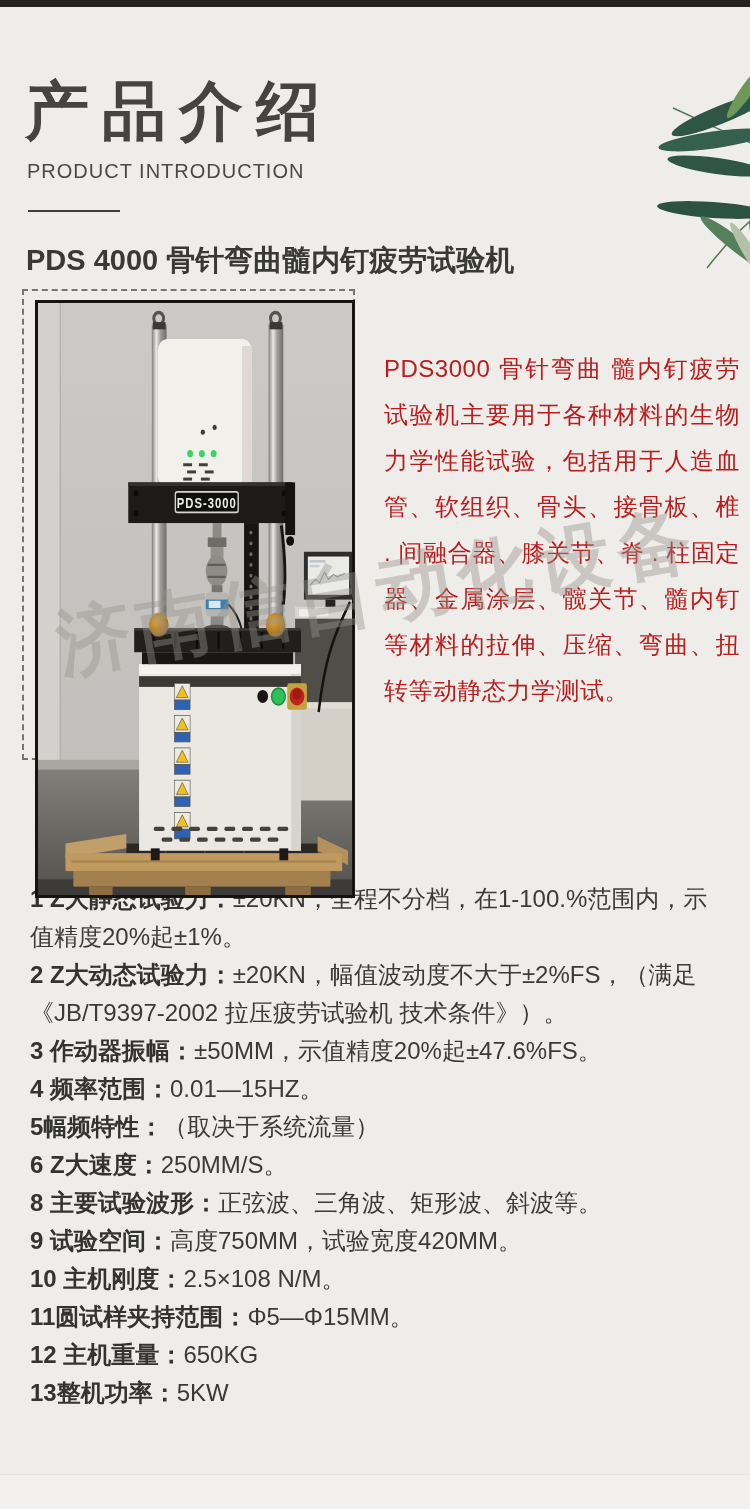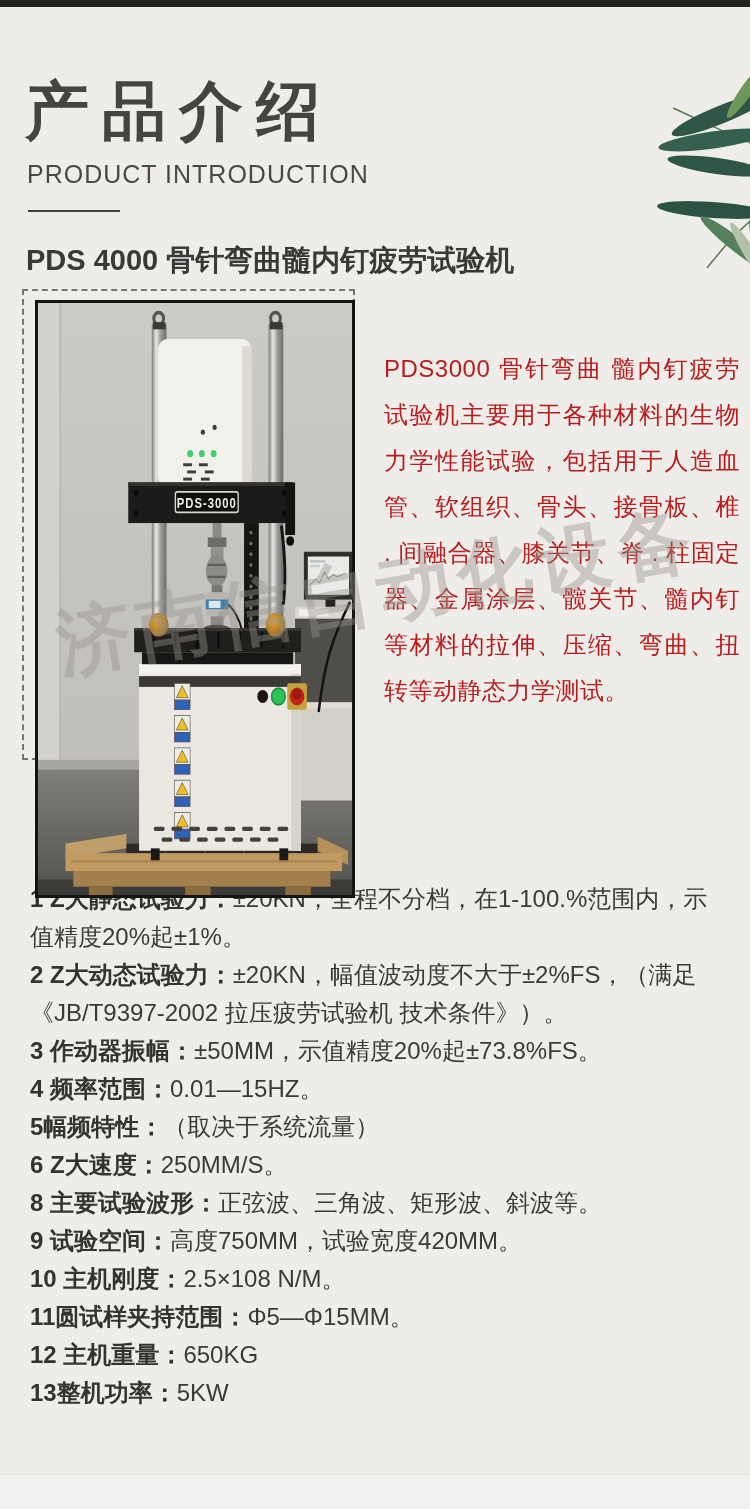--- a/index.html
+++ b/index.html
@@ -12,21 +12,21 @@
   }
   .topbar{position:absolute;left:0;top:0;width:750px;height:7px;background:#232220;}
   .footer-band{position:absolute;left:0;top:1474px;width:750px;height:35px;background:#f2f1ef;border-top:1px solid #e4e3e0;}
 
   .page-title{
     position:absolute;left:25px;top:68px;
     font-size:64px;font-weight:900;letter-spacing:13px;color:#454442;white-space:nowrap;
   }
   .page-subtitle{
     position:absolute;left:27px;top:160px;
-    font-size:25px;font-weight:400;letter-spacing:1px;color:#4a4947;white-space:nowrap;
+    font-size:20px;font-weight:400;letter-spacing:1px;color:#4a4947;white-space:nowrap;
   }
   .title-rule{position:absolute;left:28px;top:210px;width:92px;height:2px;background:#3f3f3d;}
 
   .product-title{
     position:absolute;left:26px;top:241px;
     font-size:29px;font-weight:700;color:#393937;white-space:nowrap;
   }
 
   .photo-frame{
     position:absolute;left:22px;top:289px;width:333px;height:471px;
@@ -266,21 +266,21 @@
 
   <p class="description">PDS3000 骨针弯曲 髓内钉疲劳试验机主要用于各种材料的生物力学性能试验，包括用于人造血管、软组织、骨头、接骨板、椎 . 间融合器、膝关节、脊 . 柱固定器、金属涂层、髋关节、髓内钉等材料的拉伸、压缩、弯曲、扭转等动静态力学测试。</p>
 
   <div class="watermark">济南信自动化设备</div>
 
   <div class="specs-heading">技术参数</div>
 
   <div class="specs">
     <div class="spec"><b>1 Z大静态试验力：</b><span>±20KN，全程不分档，在1-100.%范围内，示值精度20%起±1%。</span></div>
     <div class="spec"><b>2 Z大动态试验力：</b><span>±20KN，幅值波动度不大于±2%FS，（满足《JB/T9397-2002 拉压疲劳试验机 技术条件》）。</span></div>
-    <div class="spec"><b>3 作动器振幅：</b><span>±50MM，示值精度20%起±73.8%FS。</span></div>
+    <div class="spec"><b>3 作动器振幅：</b><span>±50MM，示值精度20%起±47.6%FS。</span></div>
     <div class="spec"><b>4 频率范围：</b><span>0.01—15HZ。</span></div>
     <div class="spec"><b>5幅频特性：</b><span>（取决于系统流量）</span></div>
     <div class="spec"><b>6 Z大速度：</b><span>250MM/S。</span></div>
     <div class="spec"><b>8 主要试验波形：</b><span>正弦波、三角波、矩形波、斜波等。</span></div>
     <div class="spec"><b>9 试验空间：</b><span>高度750MM，试验宽度420MM。</span></div>
     <div class="spec"><b>10 主机刚度：</b><span>2.5×108 N/M。</span></div>
     <div class="spec"><b>11圆试样夹持范围：</b><span>Φ5—Φ15MM。</span></div>
     <div class="spec"><b>12 主机重量：</b><span>650KG</span></div>
     <div class="spec"><b>13整机功率：</b><span>5KW</span></div>
   </div>

